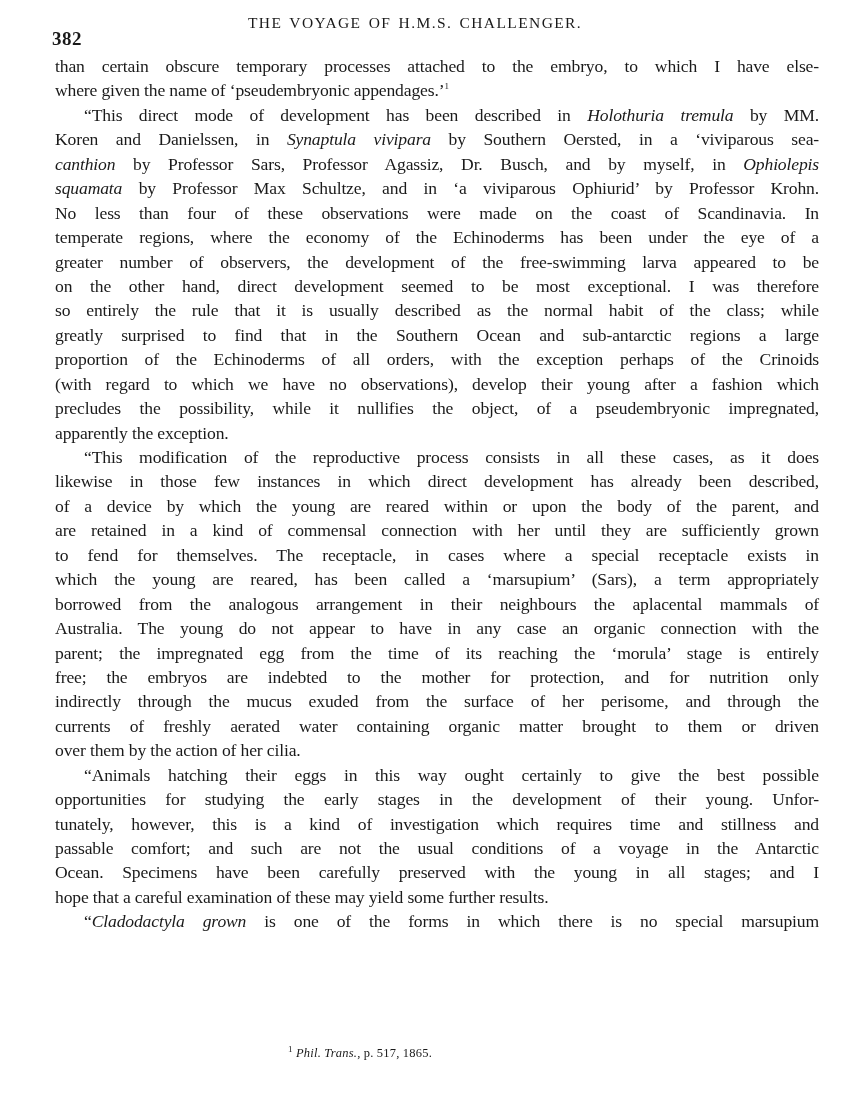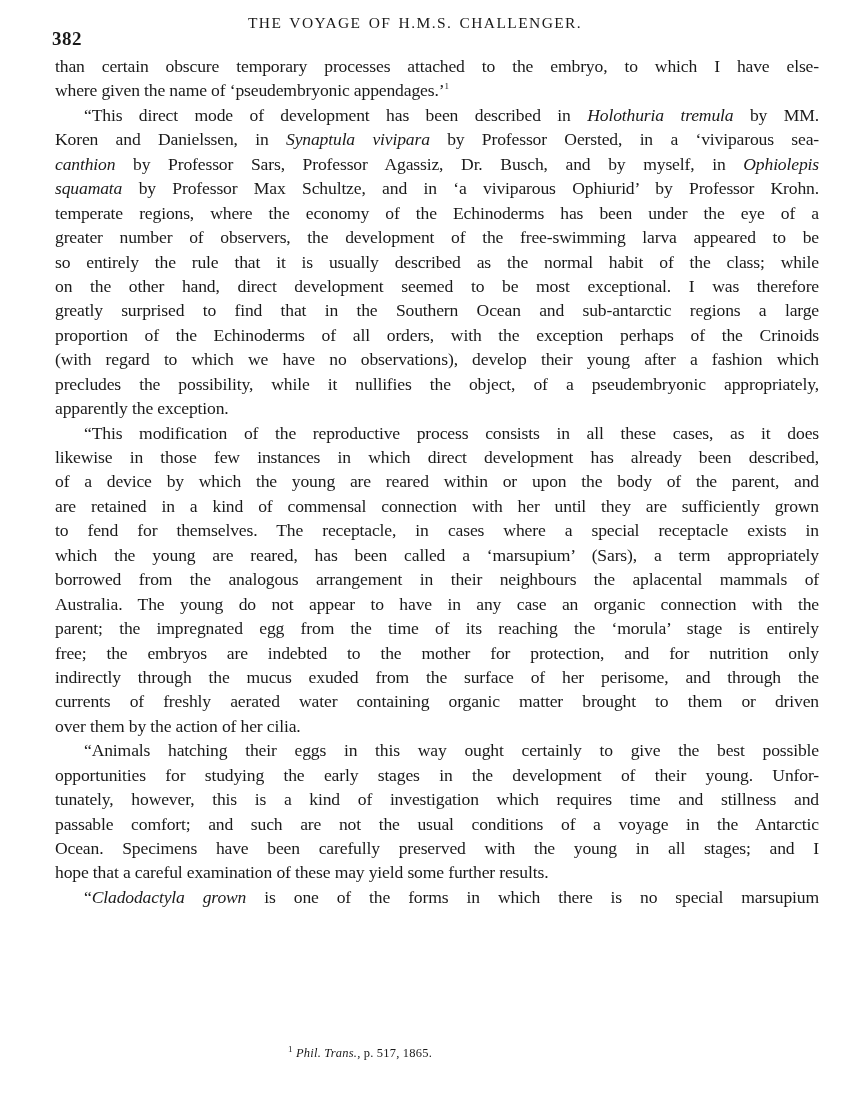--- a/index.html
+++ b/index.html
@@ -83,31 +83,32 @@
 
 <div class="header">
   <span class="page-number">382</span>
   <span class="running-head">THE VOYAGE OF H.M.S. CHALLENGER.</span>
 </div>
 
 <div class="body-text" id="body-text">
     <span class="line"><span>than certain obscure temporary processes attached to the embryo, to which I have else-</span></span>
     <span class="line last"><span>where given the name of ‘pseudembryonic appendages.’</span><span class="fnref">1</span></span>
     <span class="line indent"><span>“This direct mode of development has been described in </span><i>Holothuria tremula</i><span> by MM.</span></span>
-    <span class="line"><span>Koren and Danielssen, in </span><i>Synaptula vivipara</i><span> by Professor Oersted, in a ‘viviparous sea-</span></span>
+    <span class="line"><span>Koren and Danielssen, in </span><i>Synaptula vivipara</i><span> by Southern Oersted, in a ‘viviparous sea-</span></span>
     <span class="line"><i>canthion</i><span> by Professor Sars, Professor Agassiz, Dr. Busch, and by myself, in </span><i>Ophiolepis</i></span>
     <span class="line"><i>squamata</i><span> by Professor Max Schultze, and in ‘a viviparous Ophiurid’ by Professor Krohn.</span></span>
+    <span class="line"><span>No less than four of these observations were made on the coast of Scandinavia.  In</span></span>
     <span class="line"><span>temperate regions, where the economy of the Echinoderms has been under the eye of a</span></span>
     <span class="line"><span>greater number of observers, the development of the free-swimming larva appeared to be</span></span>
+    <span class="line"><span>on the other hand, direct development seemed to be most exceptional.  I was therefore</span></span>
     <span class="line"><span>so entirely the rule that it is usually described as the normal habit of the class; while</span></span>
-    <span class="line"><span>on the other hand, direct development seemed to be most exceptional.  I was therefore</span></span>
     <span class="line"><span>greatly surprised to find that in the Southern Ocean and sub-antarctic regions a large</span></span>
     <span class="line"><span>proportion of the Echinoderms of all orders, with the exception perhaps of the Crinoids</span></span>
     <span class="line"><span>(with regard to which we have no observations), develop their young after a fashion which</span></span>
-    <span class="line"><span>precludes the possibility, while it nullifies the object, of a pseudembryonic appropriately,</span></span>
+    <span class="line"><span>precludes the possibility, while it nullifies the object, of a pseudembryonic impregnated,</span></span>
     <span class="line last"><span>apparently the exception.</span></span>
     <span class="line indent"><span>“This modification of the reproductive process consists in all these cases, as it does</span></span>
     <span class="line"><span>likewise in those few instances in which direct development has already been described,</span></span>
     <span class="line"><span>of a device by which the young are reared within or upon the body of the parent, and</span></span>
     <span class="line"><span>are retained in a kind of commensal connection with her until they are sufficiently grown</span></span>
     <span class="line"><span>to fend for themselves.  The receptacle, in cases where a special receptacle exists in</span></span>
     <span class="line"><span>which the young are reared, has been called a ‘marsupium’ (Sars), a term appropriately</span></span>
     <span class="line"><span>borrowed from the analogous arrangement in their neighbours the aplacental mammals of</span></span>
     <span class="line"><span>Australia.  The young do not appear to have in any case an organic connection with the</span></span>
     <span class="line"><span>parent; the impregnated egg from the time of its reaching the ‘morula’ stage is entirely</span></span>

